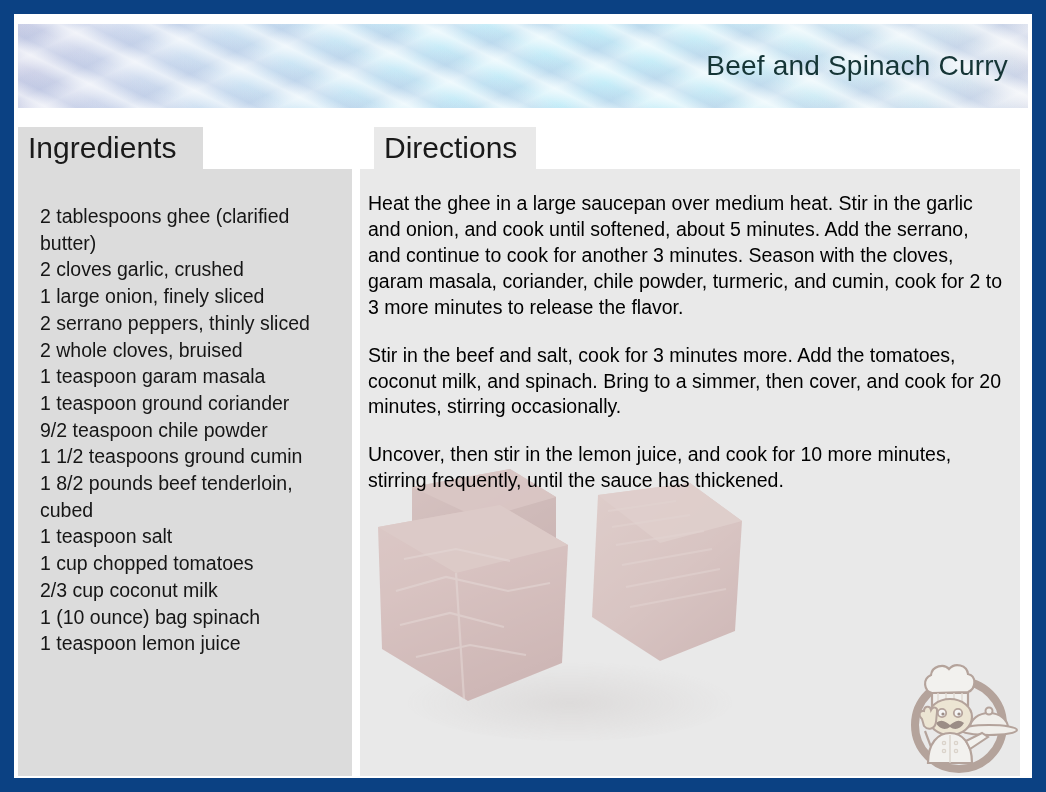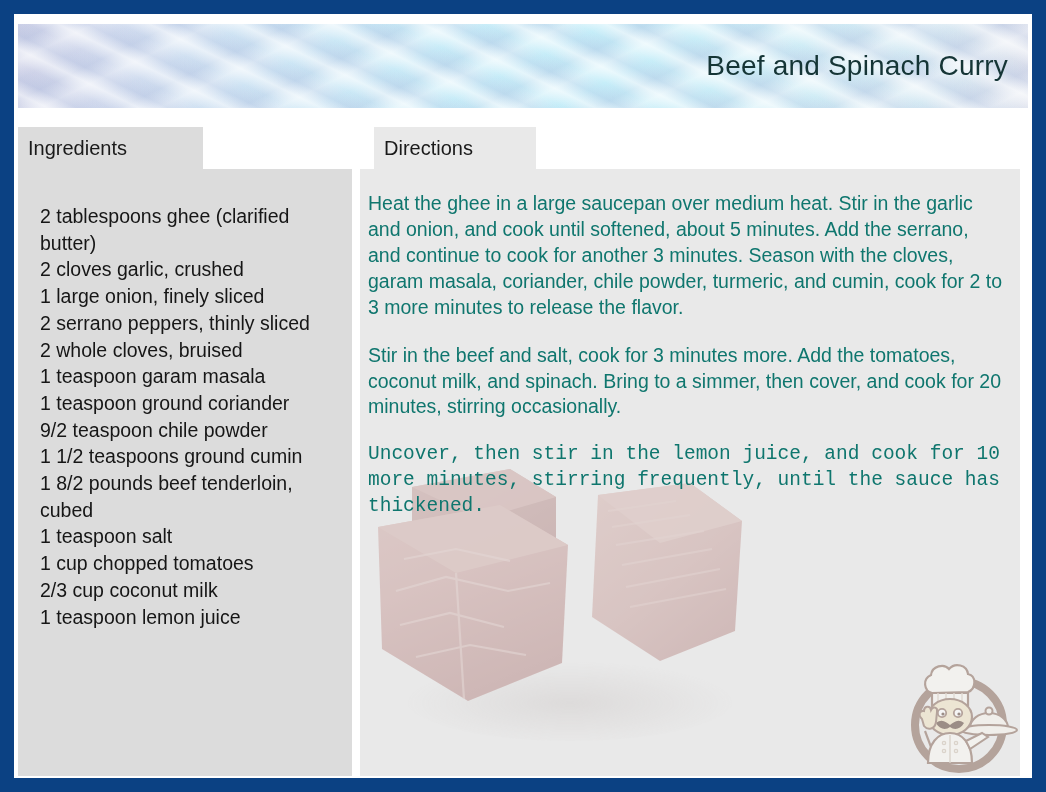--- a/index.html
+++ b/index.html
@@ -71,21 +71,21 @@
     font-weight: 400;
     color: #153536;
     letter-spacing: 0.2px;
     white-space: nowrap;
     line-height: 1;
   }
 
   
   .section-tab {
     position: absolute;
-    font-size: 20px;
+    font-size: 30px;
     font-weight: 400;
     color: #1a1a1a;
     line-height: 1;
     box-sizing: border-box;
     display: flex;
     align-items: center;
     padding-left: 10px;
   }
   #ingredients-tab {
     left: 18px;
@@ -138,26 +138,26 @@
     margin: 0;
     padding: 0;
   }
 
   
   #directions-body {
     position: relative;
     z-index: 2;
     font-size: 19.5px;
     line-height: 1.33;
-    color: #0f766e;
+    color: #000000;
   }
   #directions-body p {
     margin: 0 0 22px 0;
   }
-  #directions-body p:last-child { margin-bottom: 0; font-family: Liberation Mono, monospace; }
+  #directions-body p:last-child { margin-bottom: 0; }
 
   
   #beef-photo {
     position: absolute;
     left: 0px;
     top: 280px;
     width: 420px;
     height: 327px;
     z-index: 1;
     opacity: 0.40;
@@ -206,20 +206,21 @@
         <li>2 serrano peppers, thinly sliced</li>
         <li>2 whole cloves, bruised</li>
         <li>1 teaspoon garam masala</li>
         <li>1 teaspoon ground coriander</li>
         <li>9/2 teaspoon chile powder</li>
         <li>1 1/2 teaspoons ground cumin</li>
         <li>1 8/2 pounds beef tenderloin, cubed</li>
         <li>1 teaspoon salt</li>
         <li>1 cup chopped tomatoes</li>
         <li>2/3 cup coconut milk</li>
+        <li>1 (10 ounce) bag spinach</li>
         <li>1 teaspoon lemon juice</li>
       </ul>
   </div>
 
   <div id="directions-panel" class="panel">
 
     <div id="directions-body">
         <p>Heat the ghee in a large saucepan over medium heat. Stir in the garlic and onion, and cook until softened, about 5 minutes. Add the serrano, and continue to cook for another 3 minutes. Season with the cloves, garam masala, coriander, chile powder, turmeric, and cumin, cook for 2 to 3 more minutes to release the flavor.</p>
         <p>Stir in the beef and salt, cook for 3 minutes more. Add the tomatoes, coconut milk, and spinach. Bring to a simmer, then cover, and cook for 20 minutes, stirring occasionally.</p>
         <p>Uncover, then stir in the lemon juice, and cook for 10 more minutes, stirring frequently, until the sauce has thickened.</p>

